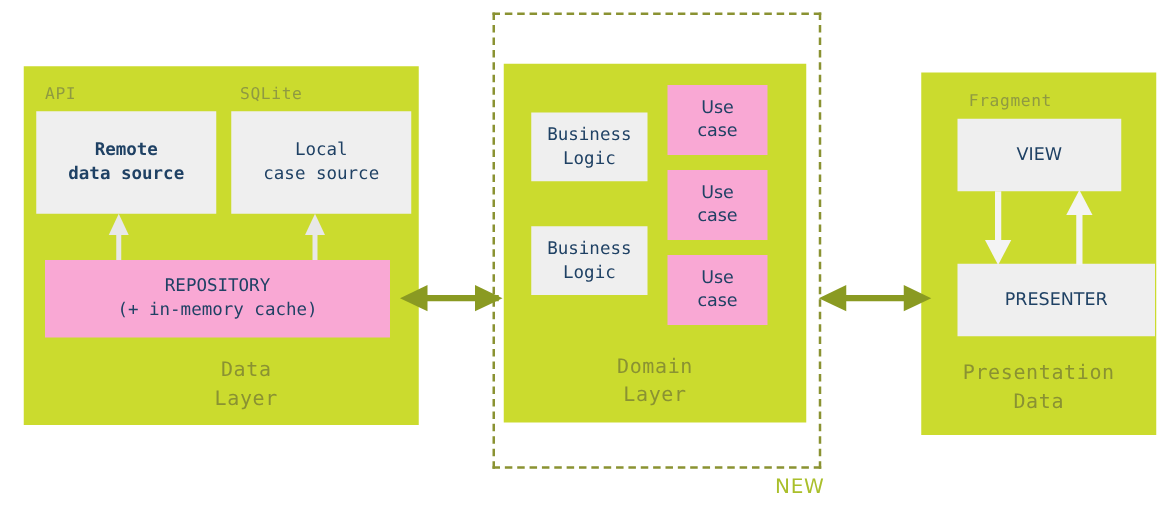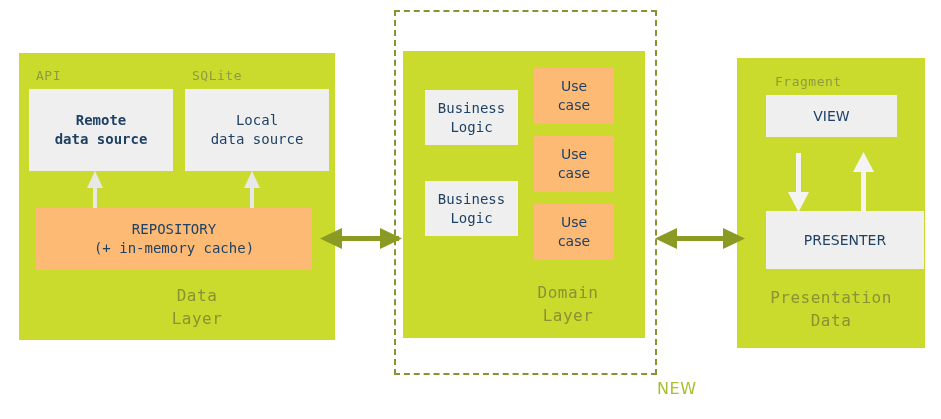--- a/index.html
+++ b/index.html
@@ -48,21 +48,21 @@
     align-items: center;
     justify-content: center;
     text-align: center;
     color: #1f4164;
     font-family: "DejaVu Sans Mono", monospace;
     font-size: 14px;
     line-height: 19px;
     white-space: pre-line;
   }
   .box-light { background: #efefef; }
-  .box-gray  { background: #fdba74; }
+  .box-gray  { background: #f9a8d4; }
   .box-sans {
     font-family: "DejaVu Sans", sans-serif;
     font-size: 14px;
     line-height: 19px;
   }
   .dashed-frame {
     position: absolute;
     box-sizing: border-box;
     border: 2px dashed #8a9232;
     background: transparent;
@@ -89,21 +89,21 @@
 <div id="diagram">
 
   <div class="panel" style="left:19px; top:53px; width:316px; height:287px;">
     <div class="small-label" style="left:17px; top:15px;">API</div>
     <div class="small-label" style="left:173px; top:15px;">SQLite</div>
 
     <div class="box box-light" style="left:10px; top:36px; width:144px; height:82px;font-weight:bold;">Remote
 data source</div>
 
     <div class="box box-light" style="left:166px; top:36px; width:144px; height:82px;">Local
-data source</div>
+case source</div>
 
     <div class="box box-gray" style="left:17px; top:155px; width:276px; height:62px;">REPOSITORY
 (+ in-memory cache)</div>
 
     <div class="panel-title" style="top:231px;margin-left:20px;">Data
 Layer</div>
   </div>
 
   <div class="dashed-frame" style="left:394px; top:10px; width:263px; height:365px;"></div>
 
@@ -117,31 +117,31 @@
 
     <div class="box box-gray box-sans" style="left:131px; top:17px; width:80px; height:56px;">Use
 case</div>
 
     <div class="box box-gray box-sans" style="left:131px; top:85px; width:80px; height:56px;">Use
 case</div>
 
     <div class="box box-gray box-sans" style="left:131px; top:153px; width:80px; height:56px;">Use
 case</div>
 
-    <div class="panel-title" style="top:230px;padding-left:44px;">Domain
+    <div class="panel-title" style="top:230px;">Domain
 Layer</div>
   </div>
 
-  <div class="new-label" style="left:620px; top:379px;margin-left:37px;">NEW</div>
+  <div class="new-label" style="left:620px; top:379px;">NEW</div>
 
   <div class="panel" style="left:737px; top:58px; width:188px; height:290px;">
 
     <div class="small-label" style="left:38px; top:16px;">Fragment</div>
 
-    <div class="box box-light box-sans" style="left:29px; top:37px; width:131px; height:42px;">VIEW</div>
+    <div class="box box-light box-sans" style="left:29px; top:37px; width:131px; height:58px;">VIEW</div>
 
     <div class="box box-light box-sans" style="left:29px; top:153px; width:158px; height:58px;">PRESENTER</div>
 
     <div class="panel-title" style="top:228px;">Presentation
 Data</div>
   </div>
 
   <svg class="overlay" viewBox="0 0 941 419" xmlns="http://www.w3.org/2000/svg">
 
     <g>

